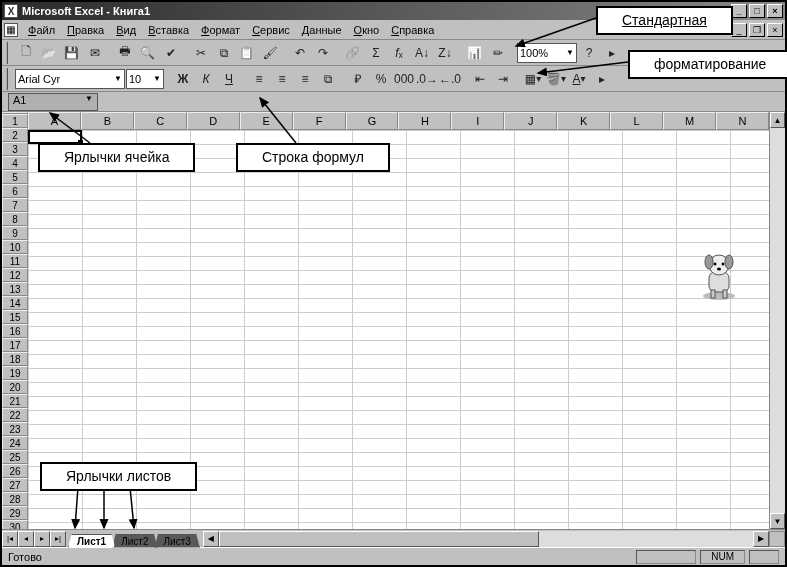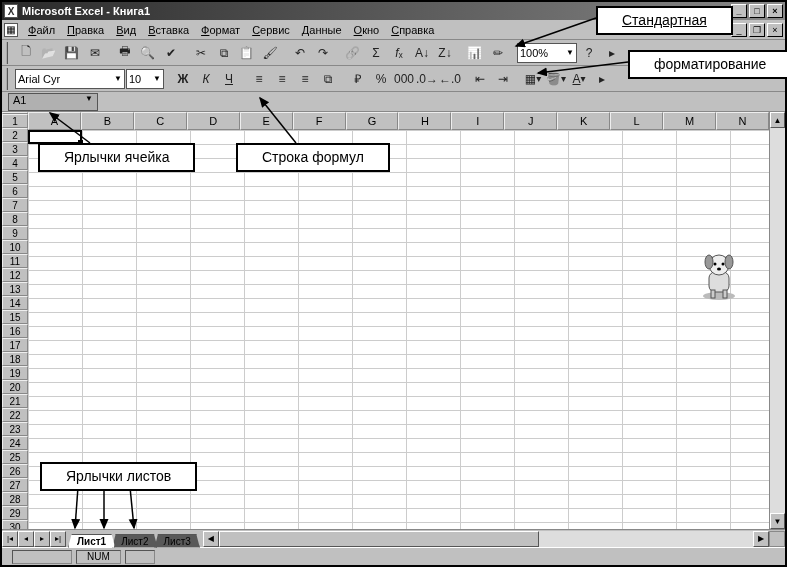--- a/index.html
+++ b/index.html
@@ -287,20 +287,21 @@
       <div class="sbtn">◀</div>
       <div class="track">
           <div class="thumb"></div>
         </div>
       <div class="sbtn">▶</div>
     </div>
     <div style="width:16px;height:16px;background:#c0c0c0;border:1px solid #888"></div>
   </div>
 
   <div class="statusbar">
+    <span class="status-text">Готово</span>
     <span class="well" style="width:60px"></span>
     <span class="well">NUM</span>
     <span class="well" style="width:30px"></span>
   </div>
 
 </div>
 
 <div class="callout" style="left:596px; top:6px;"><u>Стандартная</u></div>
 <div class="callout" style="left:628px; top:50px;"><span>форматирование</span></div>
 <div class="callout" style="left:38px; top:143px;"><span>Ярлычки ячейка</span></div>

